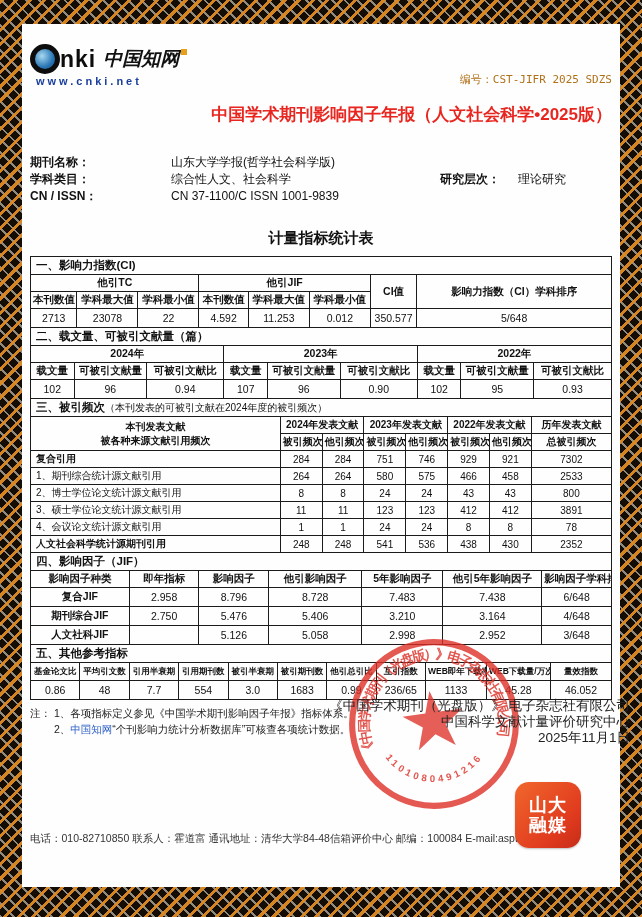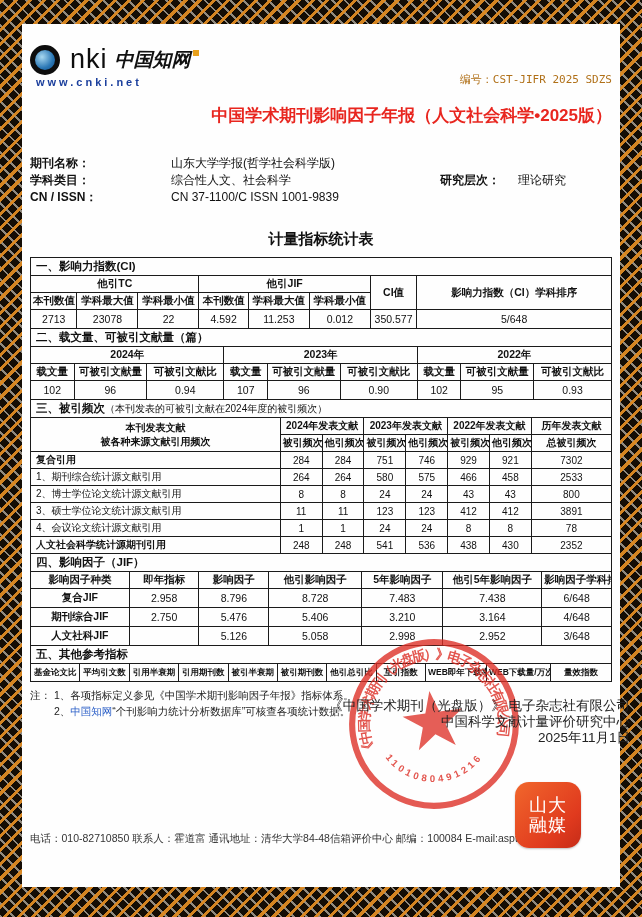--- a/index.html
+++ b/index.html
@@ -12,21 +12,21 @@
           overflow:hidden; }
   .content { position:absolute; left:22px; right:22px; top:24px; bottom:30px;
              background:#fefefe; padding:20px 8px 0 8px; }
 
   
   .hdr { display:flex; align-items:flex-start; }
   .logo-row { display:flex; align-items:center; }
   .logo-c { display:inline-block; width:30px; height:30px; border-radius:50%;
             border:5px solid #0d0d0d;
             background:radial-gradient(circle at 35% 35%, #a8d8f0, #2a77b5 60%, #14508a); }
-  .logo-nki { font-size:27px; font-weight:400; letter-spacing:1px; color:#0d0d0d; margin-left:10px; }
+  .logo-nki { font-size:23px; font-weight:700; letter-spacing:1px; color:#0d0d0d; margin-left:0; }
   .logo-cn { font-size:19px; font-weight:700; color:#111; margin-left:7px; font-style:italic; }
   .logo-reg { width:6px; height:6px; background:#e8a01c; display:inline-block; margin:-14px 0 0 2px; }
   .logo-url { font-size:11px; font-weight:bold; color:#1a3e9c; letter-spacing:3px; margin:1px 0 0 6px; }
   .doc-no { margin-left:auto; margin-top:28px; font-family:"DejaVu Sans Mono", monospace;
             font-size:11px; color:#b07018; }
   .title { text-align:right; color:#e8261f; font-weight:bold; font-size:17px; margin-top:16px; }
 
   
   .info { margin-top:28px; font-size:12px; color:#111; }
   .info-row { position:relative; display:flex; line-height:17px;gap:39px; }
@@ -67,21 +67,21 @@
 
   
   .stamp { position:absolute; left:346px; top:636px; width:176px; height:176px;
            transform:rotate(-8deg); z-index:2; opacity:.88; }
 
   
   .badge { position:absolute; left:515px; top:782px; width:66px; height:66px; border-radius:14px;
            background:linear-gradient(135deg,#f1672c,#e03a1e 70%,#c52c18);
            display:flex; flex-direction:column; align-items:center; justify-content:center; z-index:4;
            box-shadow:0 1px 2px rgba(0,0,0,.25); }
-  .badge div { color:#fff; font-weight:400; font-size:18px; line-height:20px; letter-spacing:1px; }
+  .badge div { color:#fff; font-weight:700; font-size:18px; line-height:20px; letter-spacing:1px; }
 
   
   .contact { position:absolute; left:30px; top:832px; width:560px; font-size:10.5px; color:#333; z-index:3; }
 </style>
 </head>
 <body>
 
 <div class="page">
   <div class="content">
 
@@ -383,20 +383,33 @@
           <td class="hd">引用半衰期</td>
           <td class="hd">引用期刊数</td>
           <td class="hd">被引半衰期</td>
           <td class="hd">被引期刊数</td>
           <td class="hd">他引总引比</td>
           <td class="hd">互引指数</td>
           <td class="hd">WEB即年下载率</td>
           <td class="hd">WEB下载量/万次</td>
           <td class="hd">量效指数</td>
         </tr>
+        <tr>
+          <td class="dv">0.86</td>
+          <td class="dv">48</td>
+          <td class="dv v">7.7</td>
+          <td class="dv v">554</td>
+          <td class="dv v">3.0</td>
+          <td class="dv v">1683</td>
+          <td class="dv">0.99</td>
+          <td class="dv">236/65</td>
+          <td class="dv">1133</td>
+          <td class="dv v">45.28</td>
+          <td class="dv">46.052</td>
+        </tr>
       </tbody>
         </table>
     </div>
 
     <div class="notes">
       <div class="note-row">
         <span class="note-lbl">注：</span>
         <div class="note-items">
           <div class="note-item">1、各项指标定义参见《中国学术期刊影响因子年报》指标体系。</div>
           <div class="note-item">

